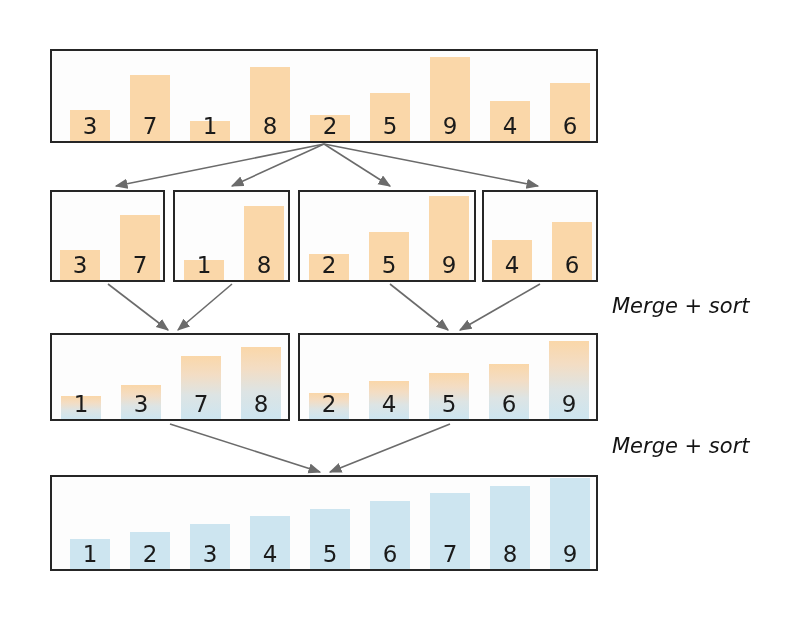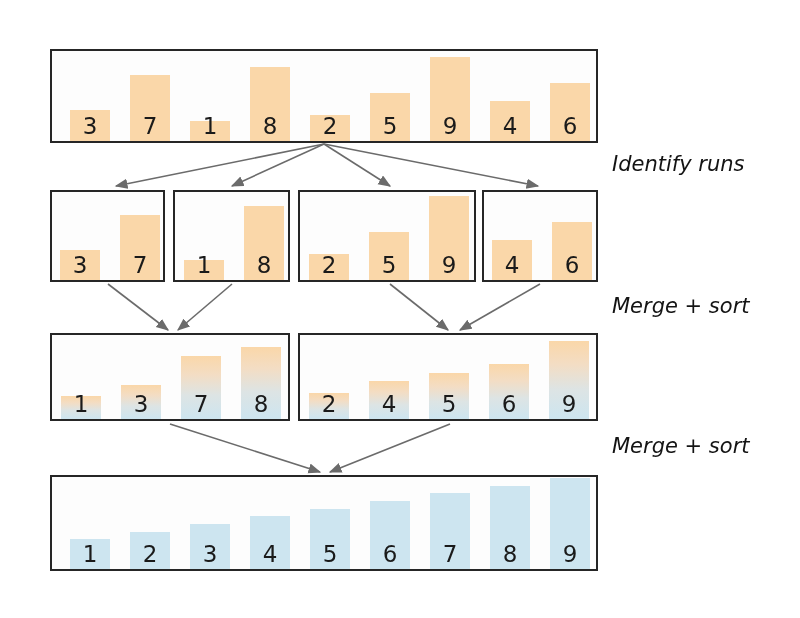--- a/index.html
+++ b/index.html
@@ -311,17 +311,16 @@
       <path d="M108,284 L168,330"></path>
       <path d="M232,284 L178,330"></path>
       <path d="M390,284 L448,330"></path>
       <path d="M540,284 L460,330"></path>
 
       <path d="M170,424 L320,472"></path>
       <path d="M450,424 L330,472"></path>
     </g>
   </svg>
 
-  <div class="step-label" style="left:612px; top:152px;">Identify runs</div>
   <div class="step-label" style="left:612px; top:294px;">Merge + sort</div>
   <div class="step-label" style="left:612px; top:434px;">Merge + sort</div>
 
 </div>
 
 </body></html>

